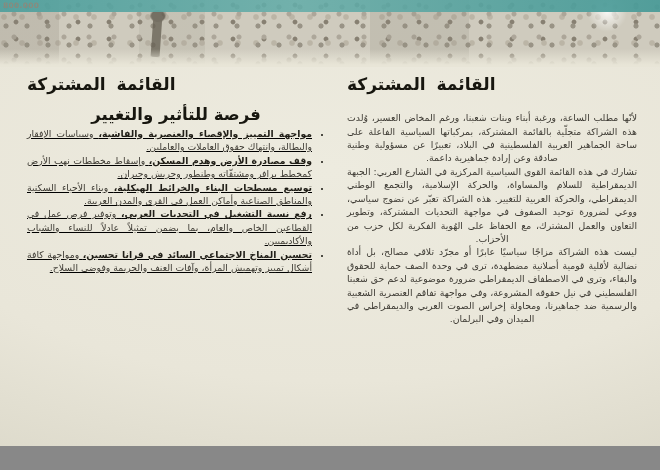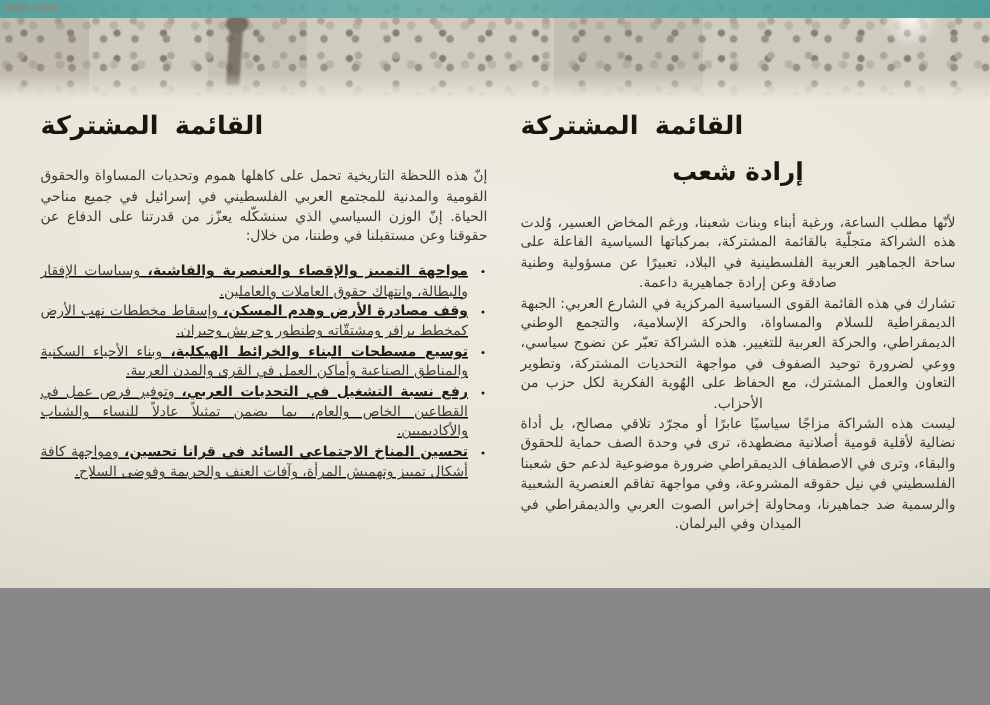--- a/index.html
+++ b/index.html
@@ -1,17 +1,17 @@
 <!DOCTYPE html>
 <html lang="ar" dir="rtl"><head>
 <meta charset="utf-8">
 <style>
   html,body { margin:0; padding:0; background:#888; }
   .page {
-    position:relative; width:660px; height:392px; overflow:hidden;
+    position:relative; width:660px; height:446px; overflow:hidden;
     margin:0 auto;
     font-family:"DejaVu Sans", sans-serif;
     direction:rtl;
     background:
       radial-gradient(ellipse 130% 95% at 50% 38%, #edebdf 0%, #e9e6d9 50%, #dcd9ca 80%, #cfccbc 100%);
   }
 
   
   .photo-banner { position:absolute; top:0; left:0; width:660px; height:66px; }
   .crowd-texture {
@@ -85,31 +85,30 @@
   <div class="photo-banner">
     <div class="crowd-texture"></div>
     <div class="fist-silhouette"></div>
     <div class="teal-strip"></div>
     <span class="banner-number">800.000</span>
     <div class="banner-fade"></div>
   </div>
 
   <section class="col col-right">
     <h2 class="col-title">القائمة المشتركة</h2>
-    <h3 class="col-subtitle">إرادة شعب</h3>
     <div class="body-text">
       <p>لأنّها مطلب الساعة، ورغبة أبناء وبنات شعبنا، ورغم المخاض العسير، وُلدت هذه الشراكة متجلّية بالقائمة المشتركة، بمركباتها السياسية الفاعلة على ساحة الجماهير العربية الفلسطينية في البلاد، تعبيرًا عن مسؤولية وطنية صادقة وعن إرادة جماهيرية داعمة.</p>
       <p>تشارك في هذه القائمة القوى السياسية المركزية في الشارع العربي: الجبهة الديمقراطية للسلام والمساواة، والحركة الإسلامية، والتجمع الوطني الديمقراطي، والحركة العربية للتغيير. هذه الشراكة تعبّر عن نضوج سياسي، ووعي لضرورة توحيد الصفوف في مواجهة التحديات المشتركة، وتطوير التعاون والعمل المشترك، مع الحفاظ على الهُوية الفكرية لكل حزب من الأحزاب.</p>
       <p>ليست هذه الشراكة مزاجًا سياسيًا عابرًا أو مجرّد تلاقي مصالح، بل أداة نضالية لأقلية قومية أصلانية مضطهدة، ترى في وحدة الصف حماية للحقوق والبقاء، وترى في الاصطفاف الديمقراطي ضرورة موضوعية لدعم حق شعبنا الفلسطيني في نيل حقوقه المشروعة، وفي مواجهة تفاقم العنصرية الشعبية والرسمية ضد جماهيرنا، ومحاولة إخراس الصوت العربي والديمقراطي في الميدان وفي البرلمان.</p>
     </div>
   </section>
 
   <section class="col col-left">
     <h2 class="col-title">القائمة المشتركة</h2>
-    <p class="intro-paragraph">إنّ هذه اللحظة التاريخية تحمل على كاهلها هموم وتحديات المساواة والحقوق القومية والمدنية للمجتمع العربي الفلسطيني في إسرائيل في جميع مناحي الحياة. إنّ الوزن السياسي الذي سنشكّله يعزّز من قدرتنا على الدفاع عن حقوقنا وعن مستقبلنا في وطننا، من خلال:</p>
+    <h3 class="col-subtitle">فرصة للتأثير والتغيير</h3>
     <ul class="bullet-list">
       <li><span class="bullet-lead">مواجهة التمييز والإقصاء والعنصرية والفاشية،</span> <span>وسياسات الإفقار والبطالة، وانتهاك حقوق العاملات والعاملين.</span></li>
       <li><span class="bullet-lead">وقف مصادرة الأرض وهدم المسكن،</span> <span>وإسقاط مخططات نهب الأرض كمخطط برافر ومشتقّاته وطنطور وحريش وحيران.</span></li>
       <li><span class="bullet-lead">توسيع مسطحات البناء والخرائط الهيكلية،</span> <span>وبناء الأحياء السكنية والمناطق الصناعية وأماكن العمل في القرى والمدن العربية.</span></li>
       <li><span class="bullet-lead">رفع نسبة التشغيل في التحديات العربي،</span> <span>وتوفير فرص عمل في القطاعين الخاص والعام، بما يضمن تمثيلاً عادلاً للنساء والشباب والأكاديميين.</span></li>
       <li><span class="bullet-lead">تحسين المناخ الاجتماعي السائد في قرانا تحسين،</span> <span>ومواجهة كافة أشكال تمييز وتهميش المرأة، وآفات العنف والجريمة وفوضى السلاح.</span></li>
     </ul>
   </section>
 
 </div>

